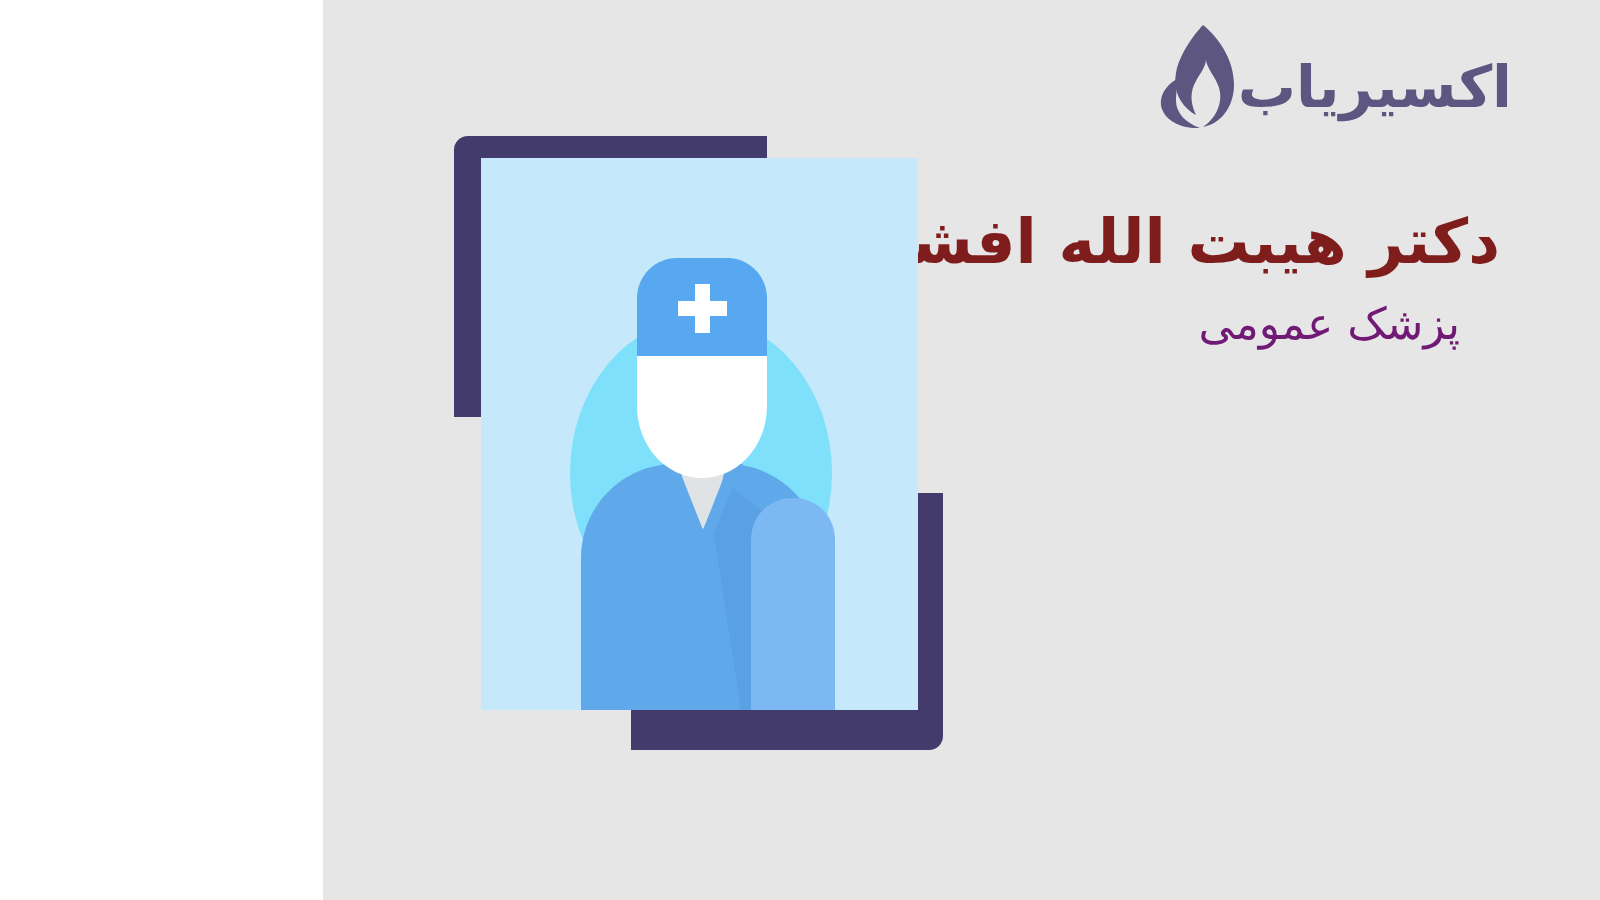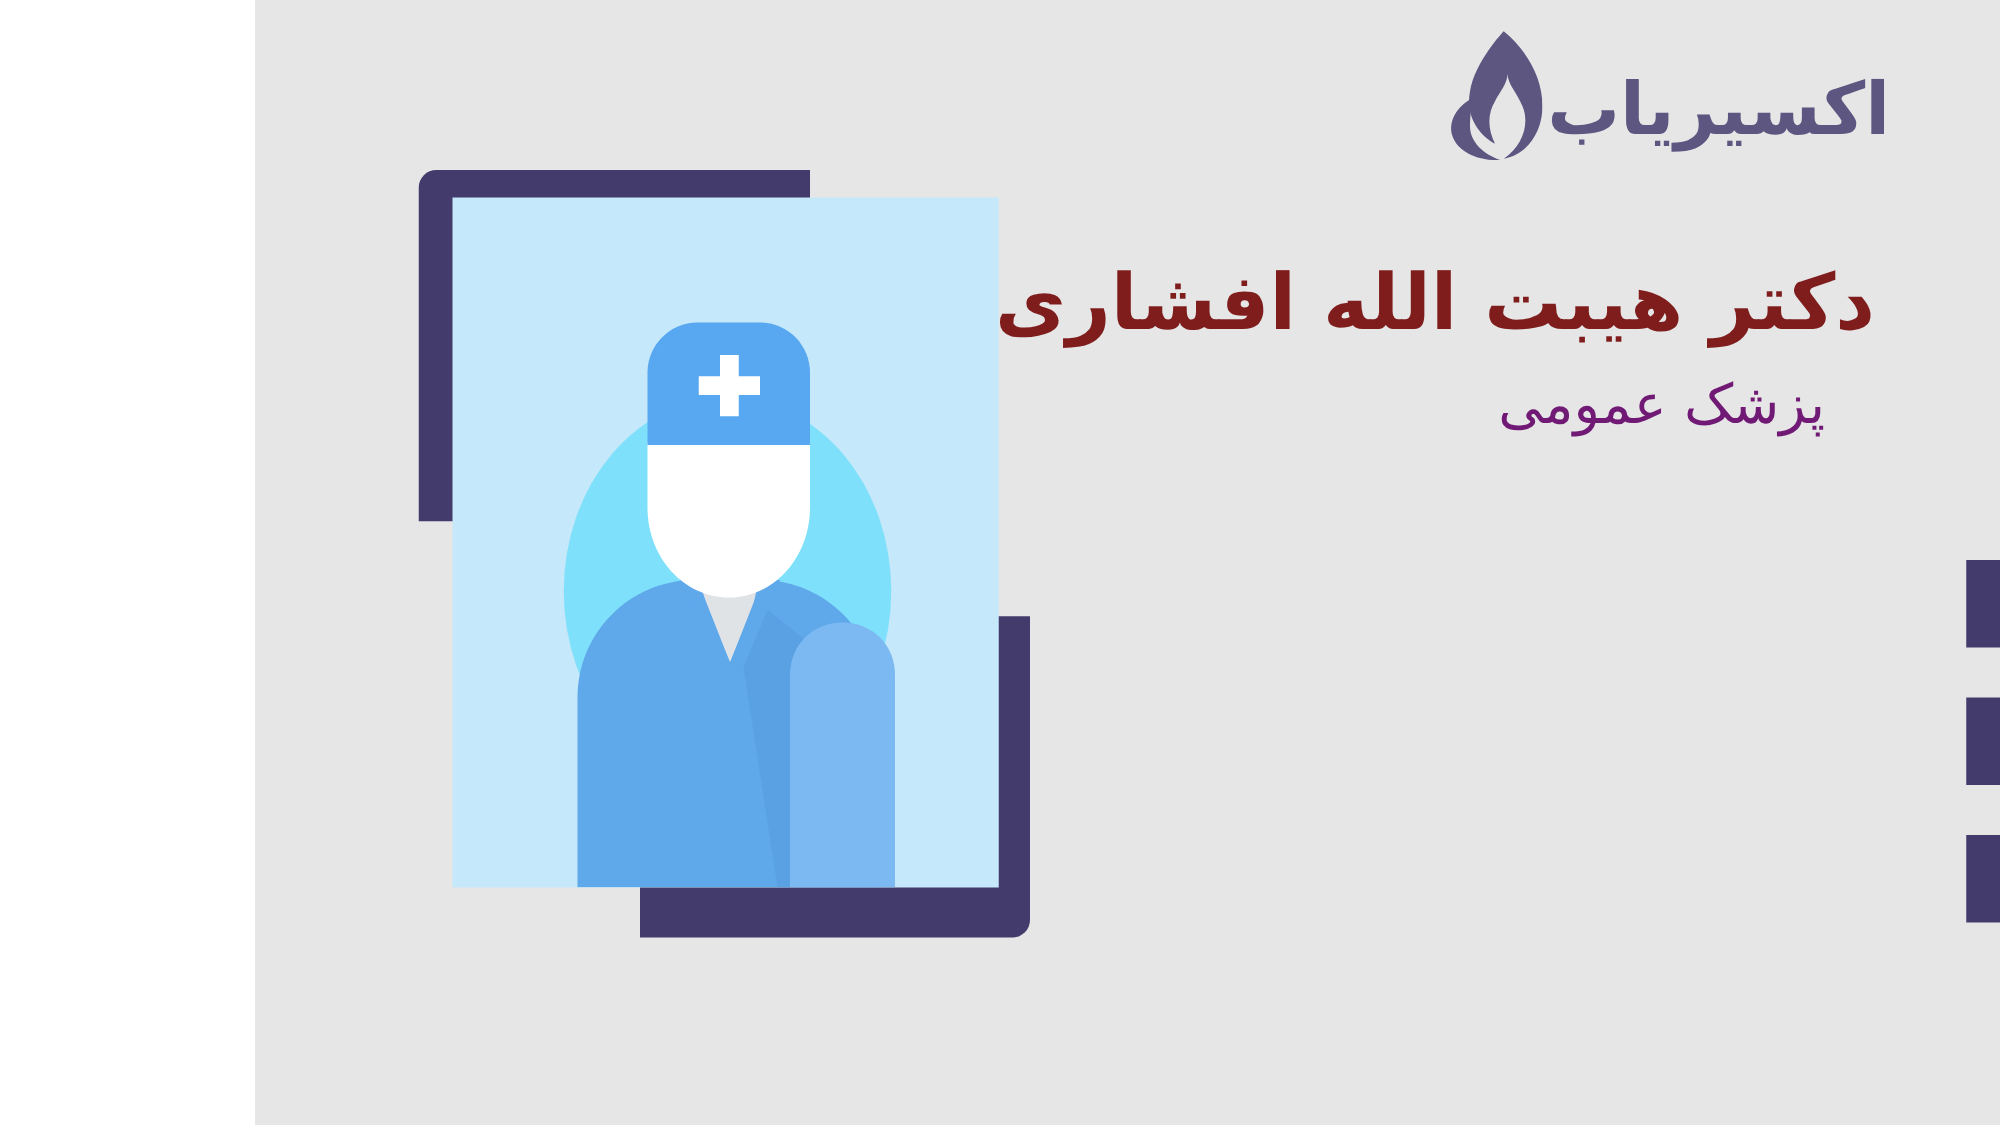--- a/index.html
+++ b/index.html
@@ -9,21 +9,21 @@
   }
   body {
     width: 1600px;
     height: 900px;
     overflow: hidden;
     font-family: "DejaVu Sans", "Liberation Sans", sans-serif;
   }
 
   #banner {
     position: relative;
-    width: 1396px;
+    width: 1277px;
     height: 900px;
     background: #e6e6e6;
   }
 
   
   #logo {
     position: absolute;
     top: 22px;
     right: 88px;
     display: flex;

